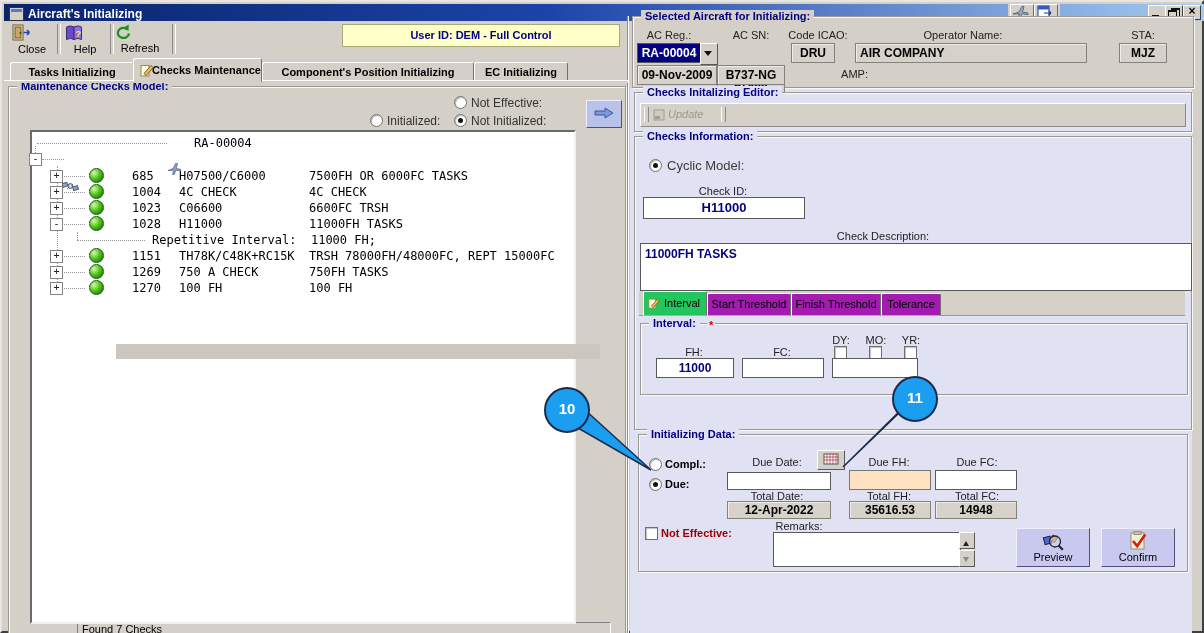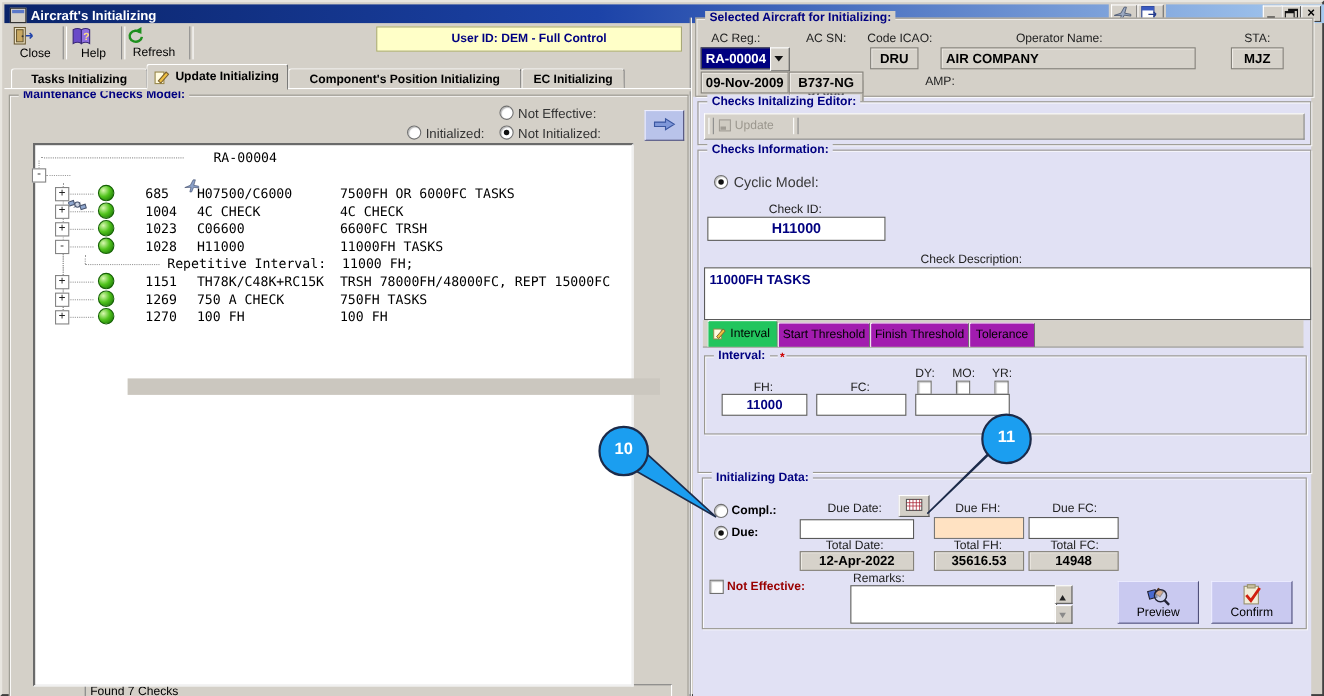--- a/index.html
+++ b/index.html
@@ -144,21 +144,21 @@
   <div class="abs banner">User ID: DEM - Full Control</div>
 
   <div class="abs tab inactive" style="left:8px;width:122px;"><span>Tasks Initializing</span></div>
   <div class="abs tab active" style="left:131px;width:127px;">
     <span class="abs" style="left:6px;top:4px;">
       <svg width="14" height="14" viewBox="0 0 14 14">
           <rect x="1" y="2.5" width="8" height="10.5" fill="#fffbe0" stroke="#99884a"></rect>
           <path d="M4 10.5 L11 2.5 L13.2 4.5 L6.2 12.5 Z" fill="#f0c040" stroke="#7a6030"></path>
         </svg>
     </span>
-    <span style="margin-left:18px;">Update Initializing</span>
+    <span style="margin-left:18px;">Checks Maintenance</span>
   </div>
   <div class="abs tab inactive" style="left:260px;width:210px;"><span>Component's Position Initializing</span></div>
   <div class="abs tab inactive" style="left:472px;width:92px;"><span>EC Initializing</span></div>
   <div class="abs tabline"></div>
 
   <div class="abs fs bg-gray" style="left:6px;top:84px;width:616px;height:546px;">
     <span class="leg bg-gray">Maintenance Checks Model:</span>
   </div>
 
   <div class="abs rad" style="left:452px;top:94px;"></div>
@@ -292,21 +292,21 @@
 
     <div class="abs valbox" style="left:4px;top:48px;width:78px;height:18px;line-height:18px;">09-Nov-2009</div>
     <div class="abs valbox" style="left:84px;top:48px;width:66px;height:18px;line-height:18px;">B737-NG</div>
     <div class="abs" style="left:180px;top:51px;width:55px;text-align:right;color:#222;">AMP:</div>
   </div>
 
   <div class="abs fs bg-lav" style="left:632px;top:90px;width:556px;height:38px;">
     <span class="leg bg-lav">Checks Initalizing Editor:</span>
     <div class="abs" style="left:5px;top:10px;width:544px;height:22px;background:#d5d1c9;border:1px solid;border-color:#fff #8a8a8a #8a8a8a #fff;">
       <span class="abs" style="left:3px;top:3px;width:3px;height:15px;border-left:1px solid #fff;border-right:1px solid #8a8a8a;"></span>
-      <div class="abs" style="left:12px;top:2px;width:62px;height:17px;color:#9b978e;line-height:17px;">
+      <div class="abs" style="left:12px;top:2px;width:62px;height:17px;color:#9b978e;line-height:17px;font-style:italic;">
         <span style="display:inline-block;vertical-align:middle;margin-right:3px;opacity:.7;">
           <svg width="12" height="12" viewBox="0 0 12 12">
               <rect x="1" y="1" width="10" height="10" fill="#cdc9c0" stroke="#8a867e"></rect>
               <rect x="2" y="7" width="5" height="3" fill="#8a867e"></rect>
             </svg>
         </span><span>Update</span>
       </div>
       <span class="abs" style="left:80px;top:3px;width:3px;height:15px;border-left:1px solid #fff;border-right:1px solid #8a8a8a;"></span>
     </div>
   </div>

